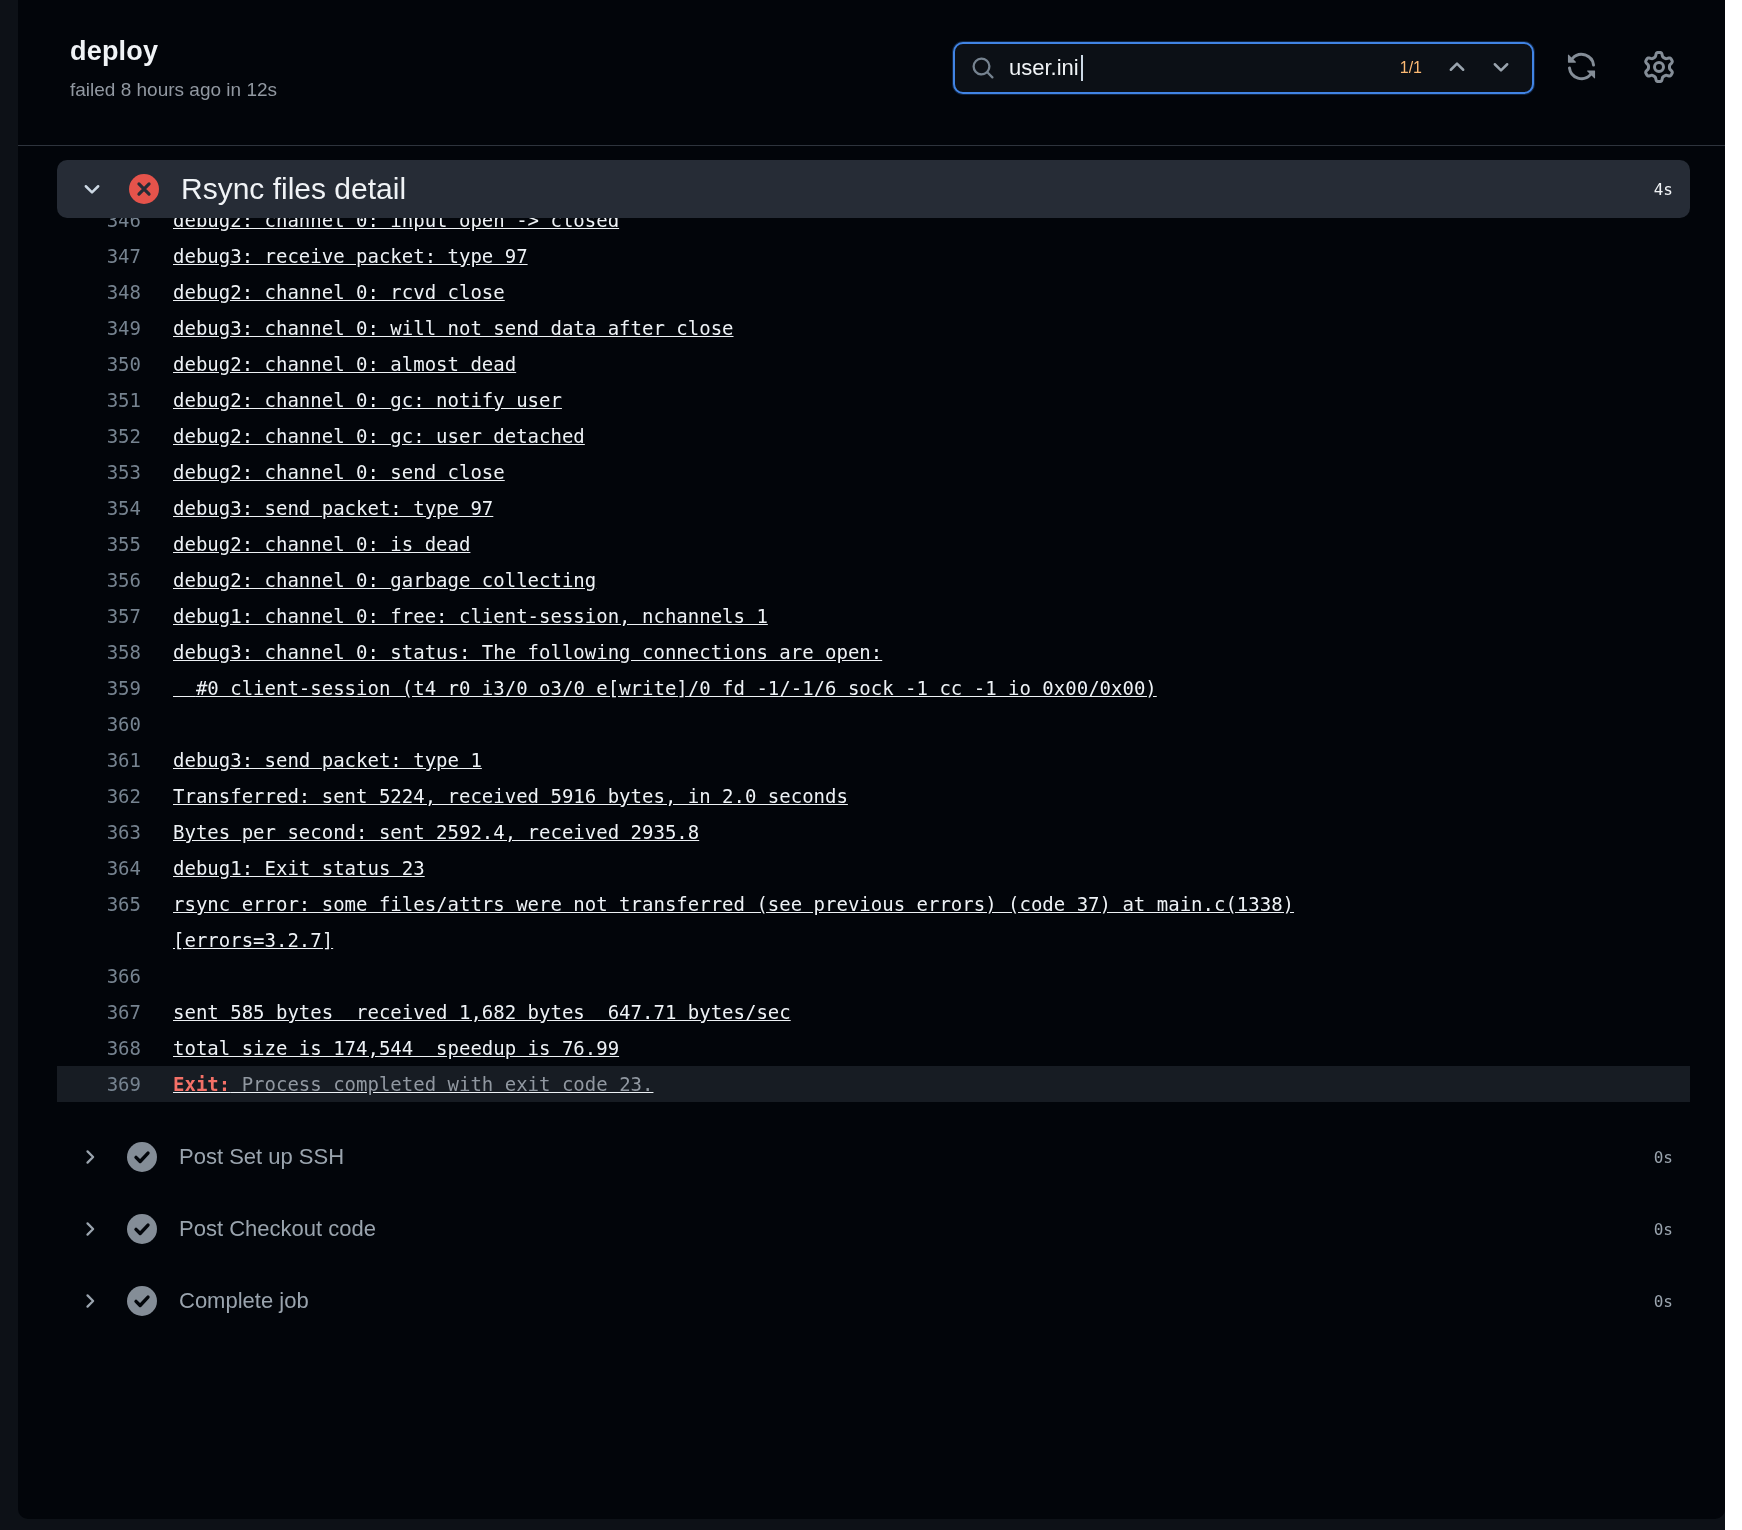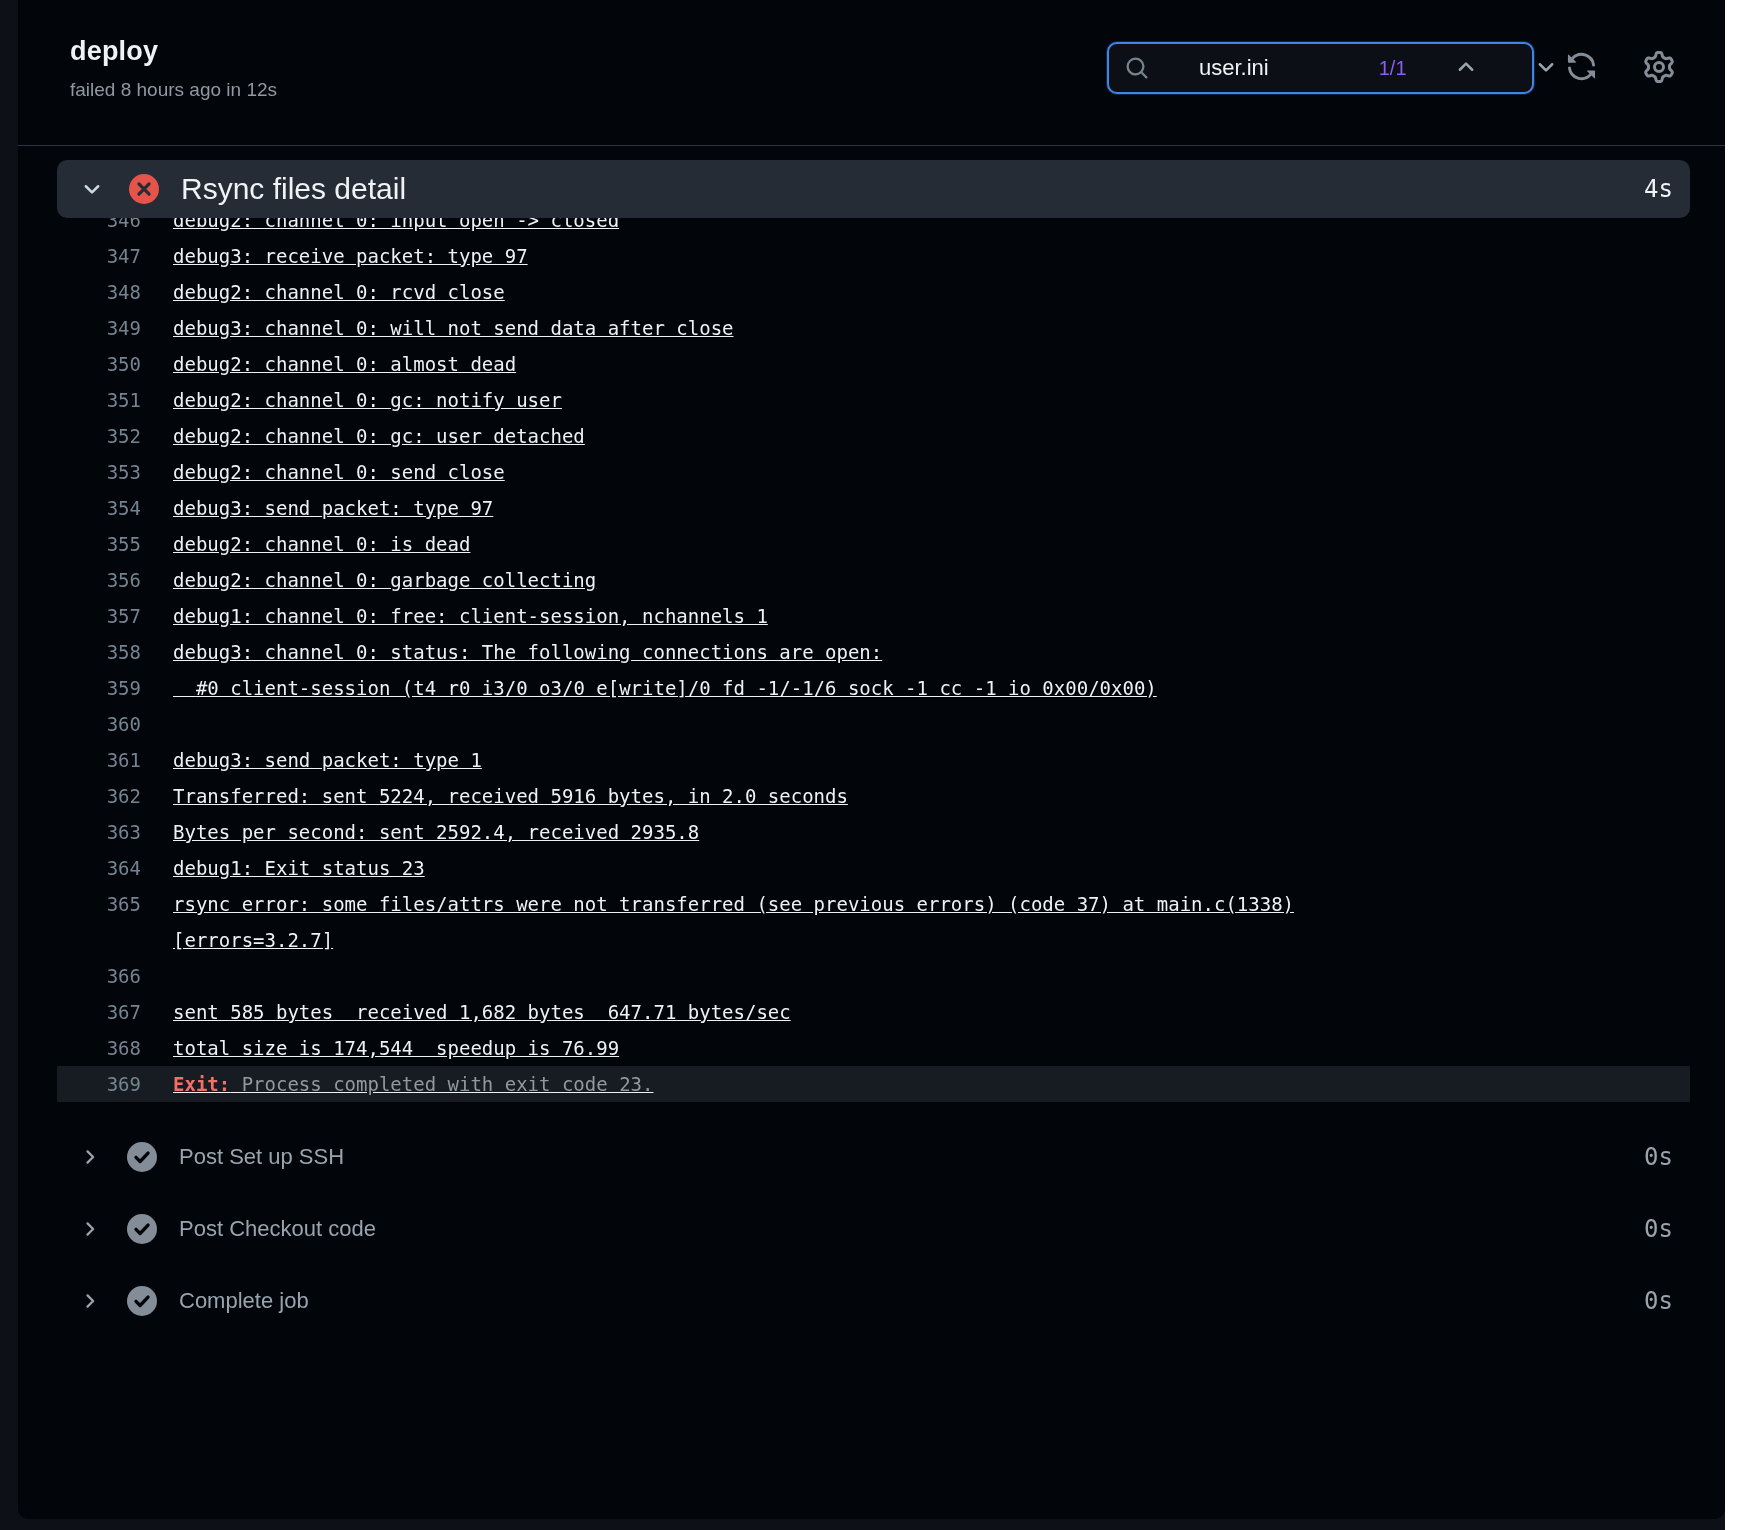--- a/index.html
+++ b/index.html
@@ -9,46 +9,46 @@
   .panel { position:absolute; left:18px; top:0; width:1707px; height:1519px;
            background:#02050a; border-radius:0 0 10px 10px; overflow:hidden; }
 
   
   .job-header { display:flex; justify-content:space-between; align-items:flex-start;
                 height:146px; padding:36px 50px 0 52px; border-bottom:1px solid #2e343d; }
   .job-title { color:#f0f3f6; font-size:27px; font-weight:bold; letter-spacing:.2px; }
   .job-subtitle { color:#9198a1; font-size:19px; margin-top:12px; }
   .header-controls { display:flex; align-items:center; margin-top:6px; }
 
-  .search-box { width:427px; height:52px; border:2px solid #4184e4; border-radius:10px;
+  .search-box { width:581px; height:52px; border:2px solid #4184e4; border-radius:10px;
                 background:#0c1016; display:flex; align-items:center; padding:0 16px;
-                box-shadow:0 0 0 1px rgba(65,132,228,.25);gap:36px; }
+                box-shadow:0 0 0 1px rgba(65,132,228,.25); }
   .search-icon { flex:none; margin-right:14px; display:flex; }
   .search-text { color:#f0f3f6; font-size:22px; white-space:pre; }
   .caret { width:2px; height:26px; background:#cdd9e5; margin-left:2px; animation:blink 1.1s steps(1) infinite; }
   @keyframes blink { 50% { opacity:0; } }
   .search-spacer { flex:1; }
-  .match-count { color:#8b5cf6; font-size:20px; margin-right:8px; }
+  .match-count { color:#fdba74; font-size:16px; margin-right:20px; }
   .nav-btn { background:none; border:none; cursor:pointer; display:flex; padding:4px; }
   .nav-btn + .nav-btn { margin-left:14px; }
 
   .icon-btn { background:none; border:none; cursor:pointer; display:flex; padding:0; }
   .refresh-btn { margin-left:32px; }
   .gear-btn { margin-left:46px; }
 
   
   .content { padding:0 35px 0 39px; position:relative; }
 
   .step-bar { position:relative; z-index:2; margin-top:14px; height:58px; background:#262c36;
               border-radius:10px; display:flex; align-items:center; padding:0 17px 0 24px; cursor:pointer; }
   .step-bar .chev { margin-right:26px; display:flex; }
   .step-bar .status { margin-right:22px; display:flex; }
   .step-bar-title { color:#f0f3f6; font-size:30px; }
   .spacer { flex:1; }
-  .dur { font-family:"DejaVu Sans Mono", monospace; font-size:24px; color:#f0f3f6; }
+  .dur { font-family:"DejaVu Sans Mono", monospace; font-size:16px; color:#f0f3f6; }
 
   .log-lines { position:relative; z-index:1; margin-top:-16px;
                font-family:"DejaVu Sans Mono", monospace; font-size:19px; line-height:36px; color:#eef2f6; }
   .log-line { display:flex; }
   .lnum { flex:none; width:84px; text-align:right; color:#768390; cursor:pointer; }
   .ltext { margin-left:32px; white-space:pre-wrap;text-decoration:underline; }
   .log-line.error-line { background:#171c23; }
   .error-label { color:#f47067; font-weight:bold; }
   .error-rest { color:#9198a1; }
 

